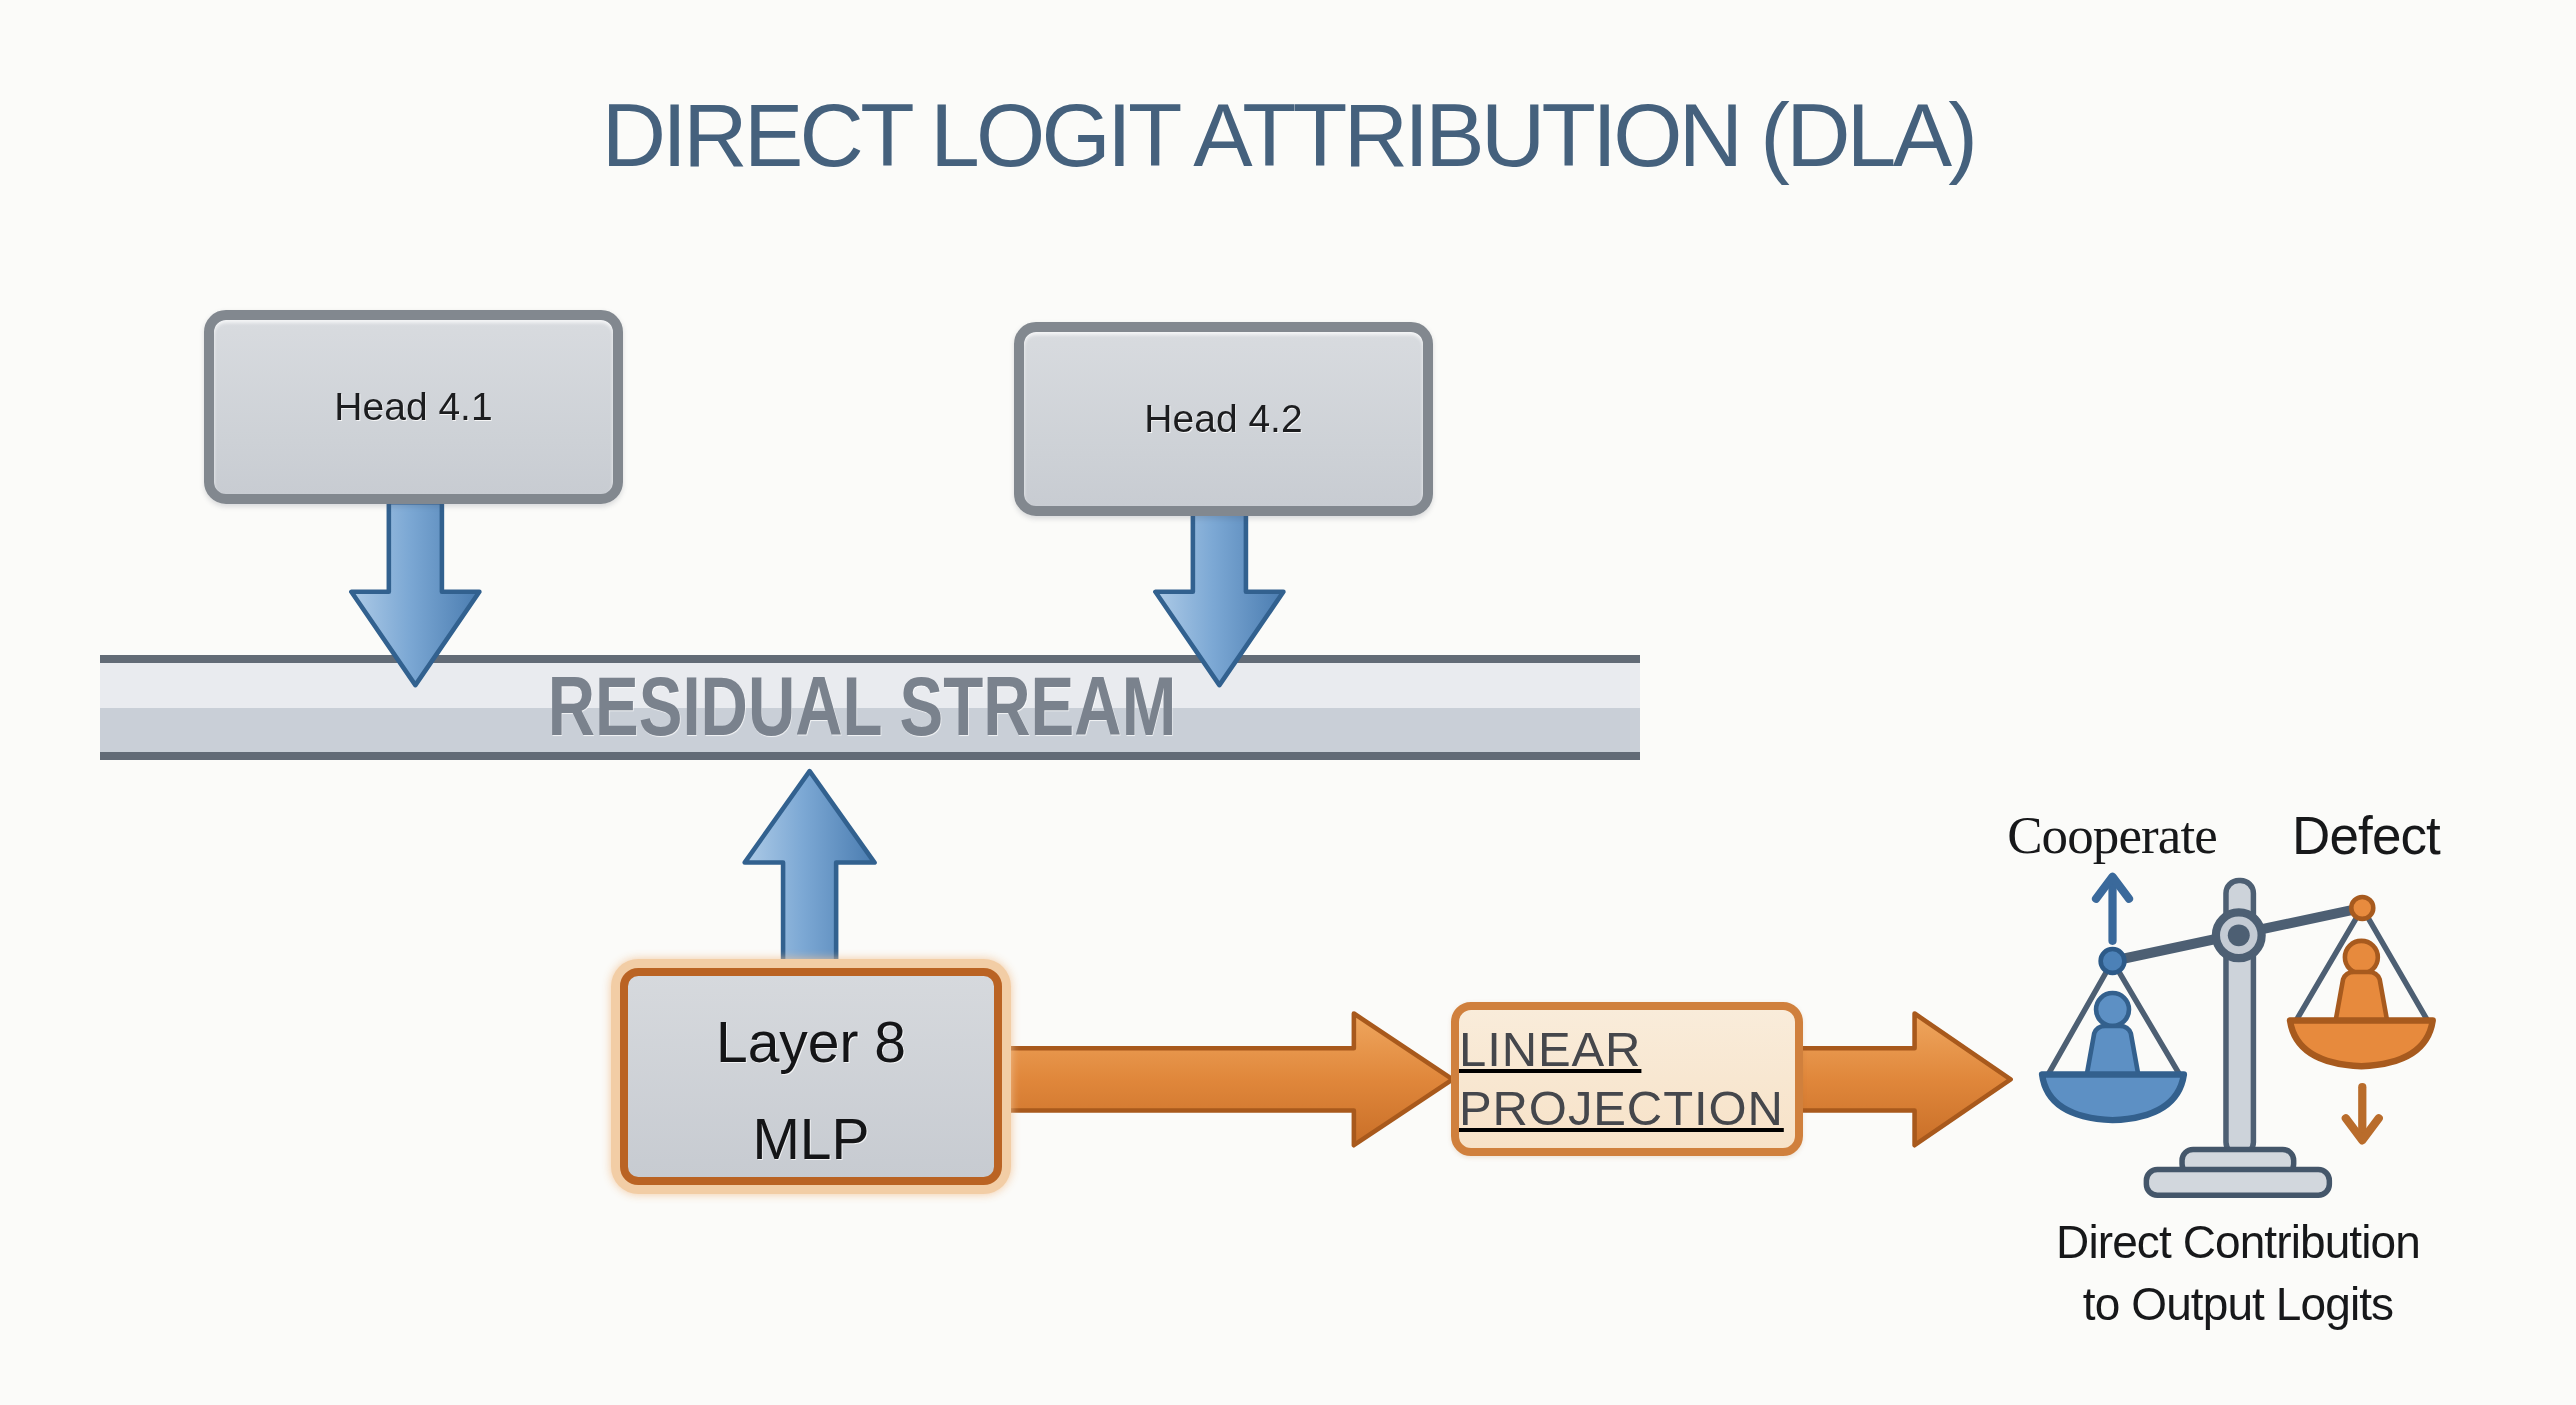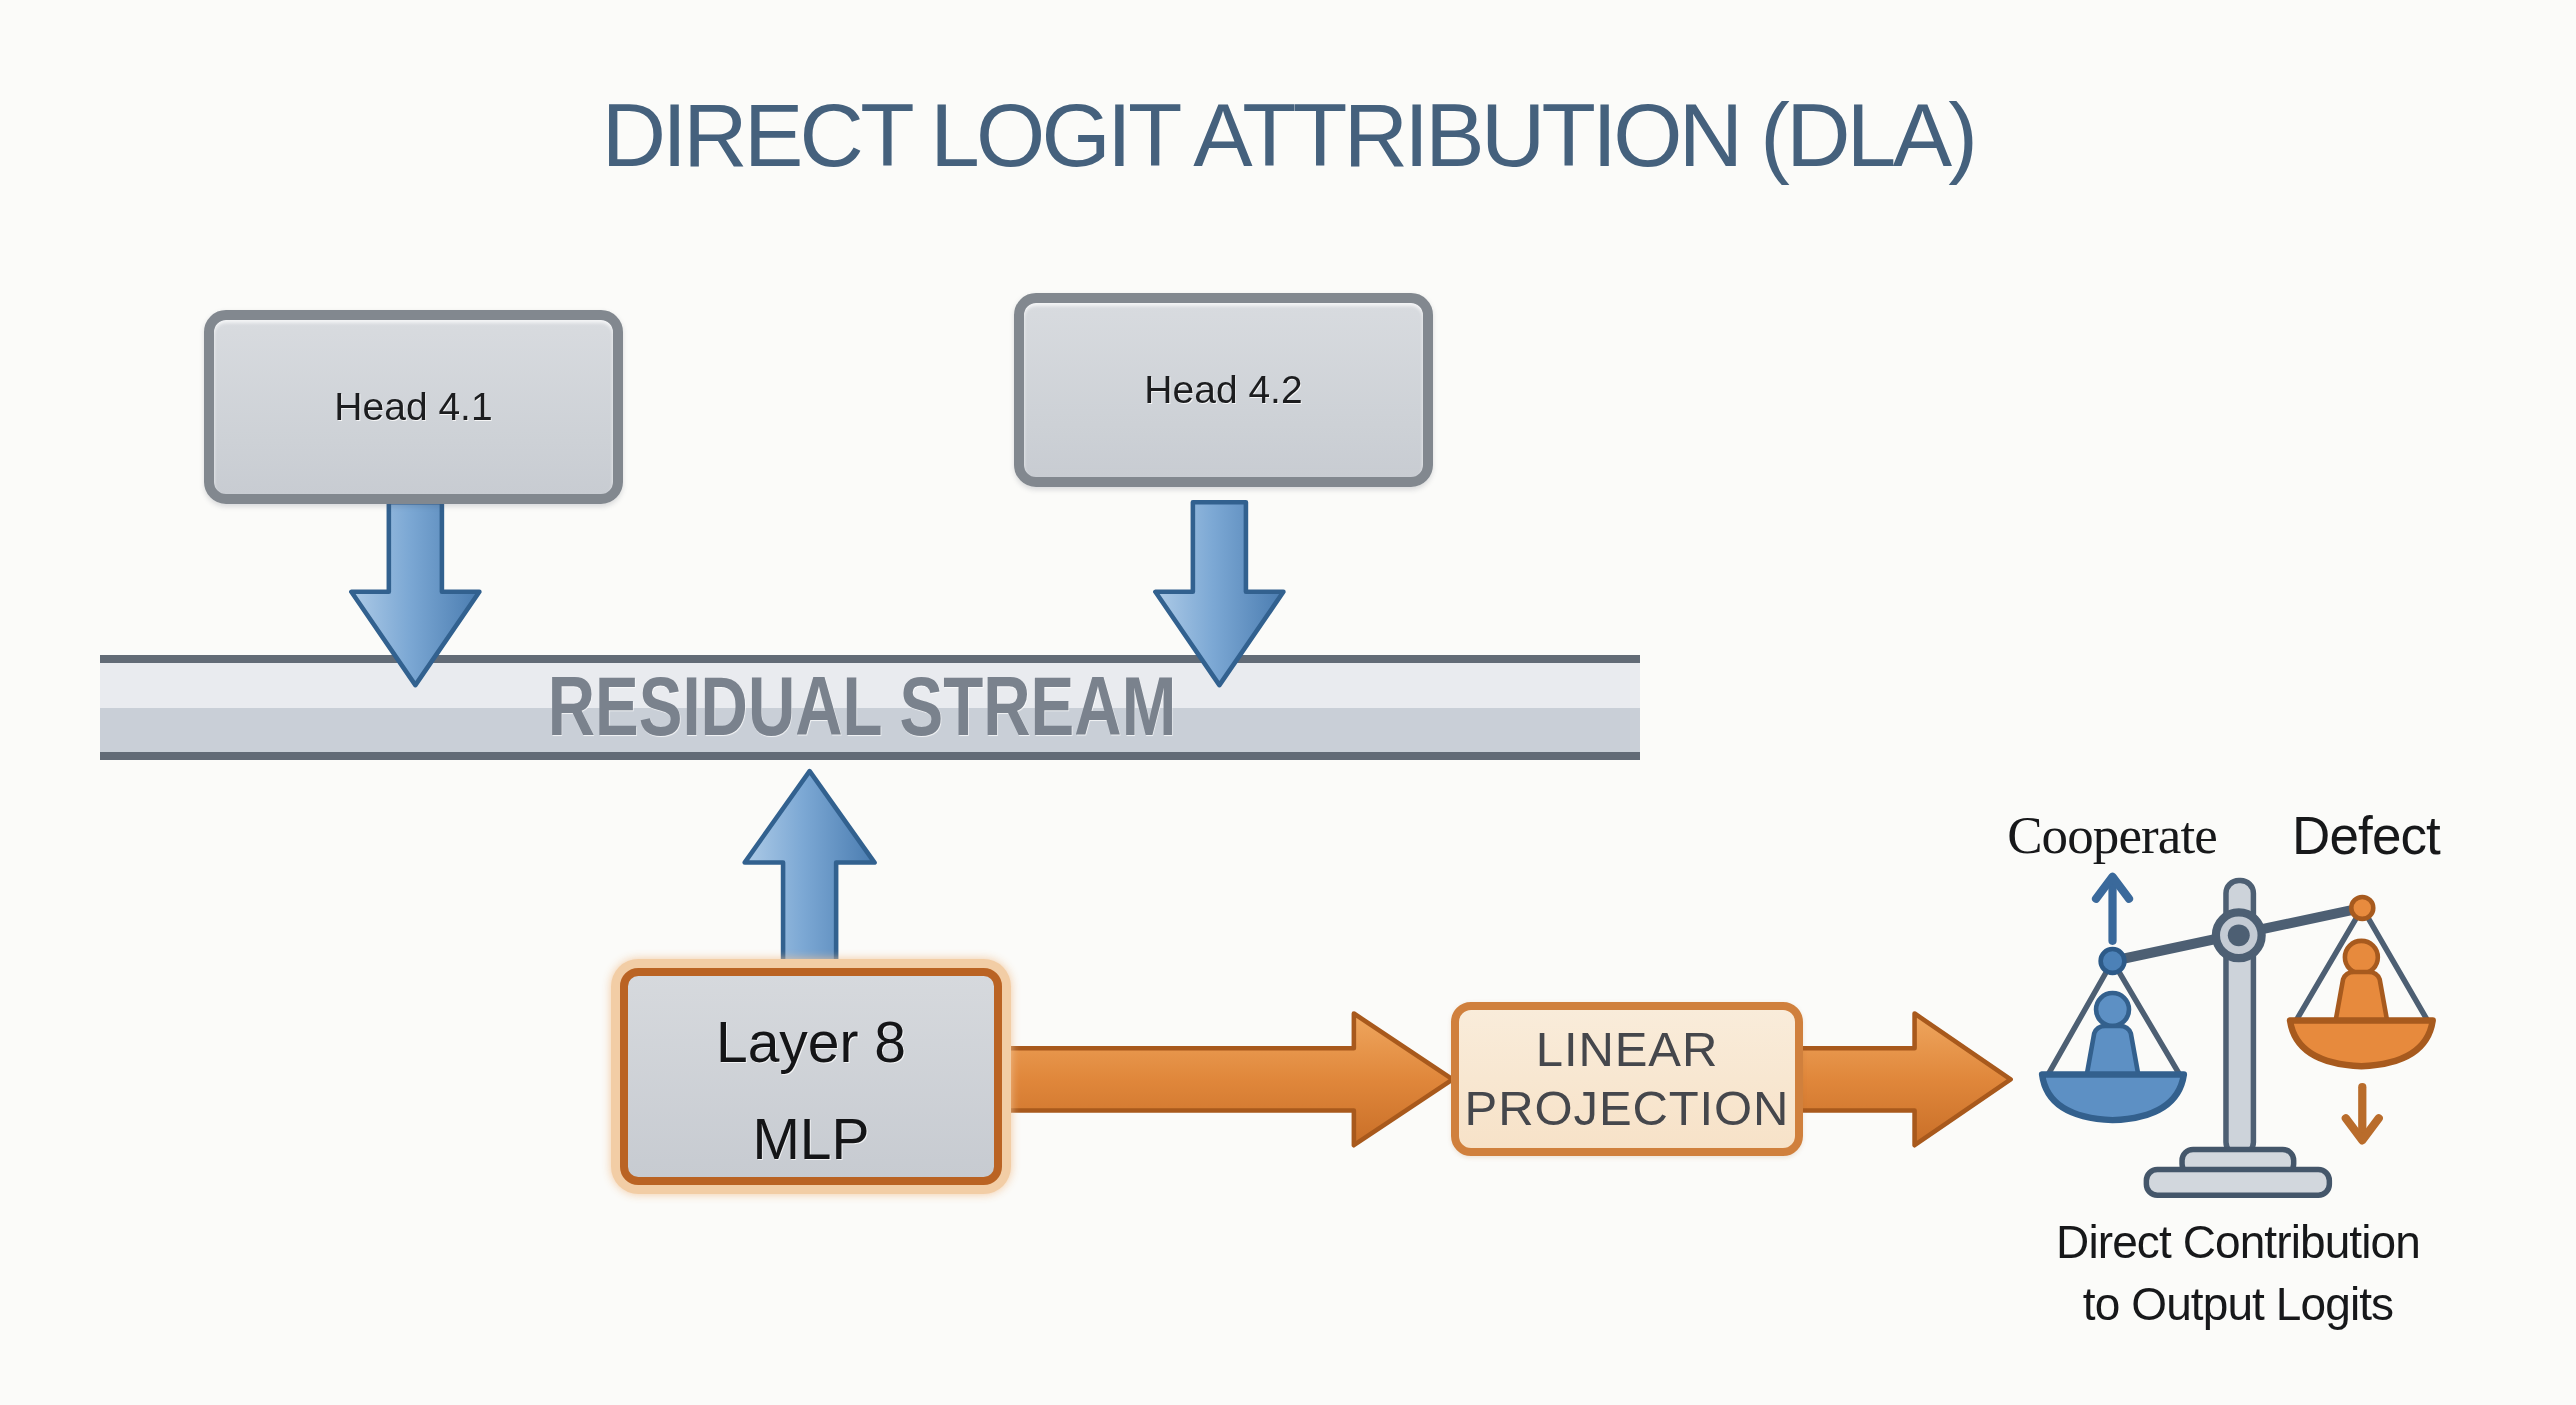--- a/index.html
+++ b/index.html
@@ -18,21 +18,21 @@
   svg.arrows{position:absolute;left:0;top:0;width:2576px;height:1405px;}
   
   .head-box{
     position:absolute;box-sizing:border-box;
     width:419px;height:194px;border:10px solid #82888f;border-radius:22px;
     background:linear-gradient(180deg,#d8dbdf 0%,#cdd1d6 70%,#c8ccd2 100%);
     box-shadow:inset 0 2.7px 3.7px rgba(255,255,255,.75), 0 2.7px 5.5px rgba(70,80,95,.18);
     display:flex;align-items:center;justify-content:center;
   }
   .head-box.one{left:204px;top:310px;}
-  .head-box.two{left:1014px;top:293px;}
+  .head-box.two{left:1014px;top:322px;}
   .head-box span{
     font-size:39px;color:#1c1d1f;letter-spacing:0;
     text-shadow:0.9px 0.9px 0 rgba(255,255,255,.8);
   }
   
   .stream-bar{
     position:absolute;left:100px;top:655px;width:1540px;height:105px;box-sizing:border-box;
     border-top:8.2px solid #626b76;border-bottom:8.2px solid #626b76;
     background:linear-gradient(180deg,#e9ebef 0%,#e9ebef 50%,#c9cfd7 50%,#c9cfd7 100%);
   }
@@ -57,22 +57,23 @@
   .mlp-inner span{
     font-size:57px;line-height:1.2;color:#141517;
     text-shadow:0.9px 0.9px 0 rgba(255,255,255,.7);
     margin-top:28px;
   }
   
   .lin-box{
     position:absolute;left:1451px;top:1002px;width:352px;height:154px;box-sizing:border-box;
     border:8.2px solid #d0803d;border-radius:20px;
     background:linear-gradient(180deg,#f9ecda 0%,#f7e2c8 100%);
-    display:flex;flex-direction:column;align-items:center;justify-content:center;
+    display:flex;flex-direction:column;justify-content:center;
     box-shadow:0 1.8px 4.6px rgba(160,100,40,.15);
+    text-decoration:underline;
   }
   .lin-box span{font-size:49px;line-height:1.2;letter-spacing:0.9px;color:#45474c;}
   
   svg.scale{position:absolute;left:1967px;top:778px;width:485px;height:430px;}
   
   .label{
     position:absolute;transform:translateX(-50%);white-space:nowrap;
     font-size:53px;letter-spacing:-0.9px;color:#17181a;line-height:1;
   }
   .label.cooperate{left:2112px;top:809px;font-family:Liberation Serif, serif;}

